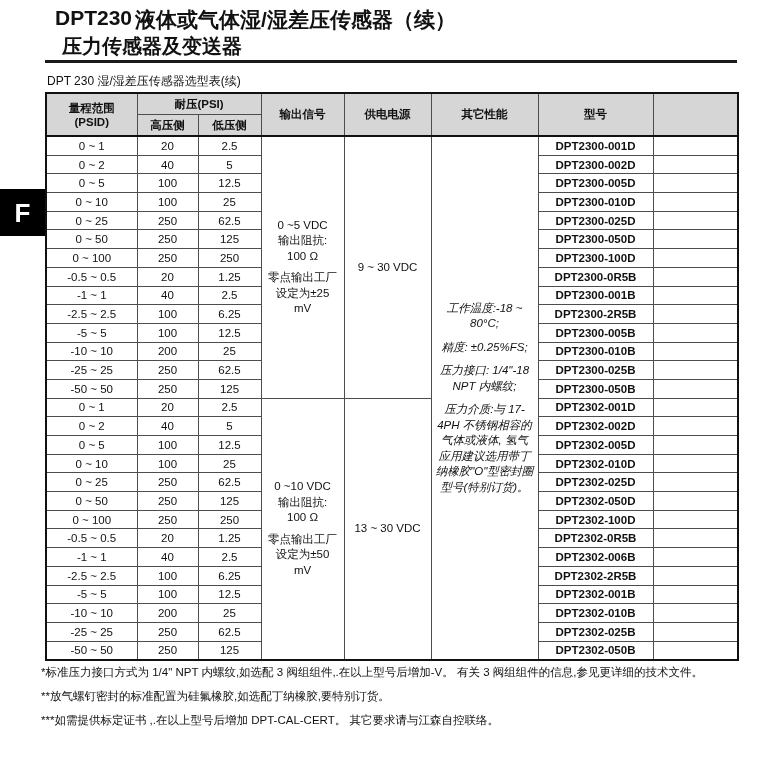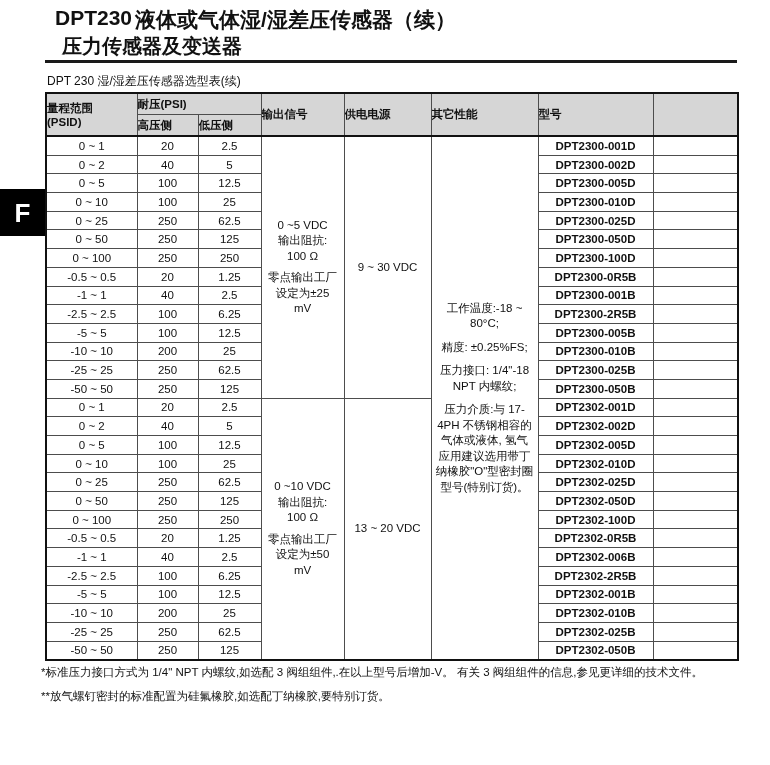--- a/index.html
+++ b/index.html
@@ -22,33 +22,33 @@
   .sel-table{
     position:absolute;left:45px;top:92px;width:692px;
     border-collapse:collapse;table-layout:fixed;
     font-size:11.5px;border:2px solid #111;
   }
   .sel-table th,.sel-table td{
     border:1px solid #4d4d4d;padding:0;overflow:hidden;
   }
   .sel-table thead th{
     background:#d6d6d6;font-weight:bold;height:20px;
-    text-align:left;vertical-align:middle;font-size:11.5px;
+    text-align:center;vertical-align:middle;font-size:11.5px;
   }
   .sel-table tbody tr:first-child td{border-top:2px solid #111;}
   .sel-table tbody td{height:17.7px;text-align:center;vertical-align:middle;background:#fff;}
   td.c-model{font-weight:bold;}
   td.c-output,td.c-power{
     text-align:left;vertical-align:middle;padding:8px 4px;line-height:1.35;
   }
   td.c-output p{margin:6px 0;white-space:pre-line;}
   td.c-other{
     text-align:justify;vertical-align:middle;padding:2px 4px;line-height:1.35;
   }
-  td.c-other p{margin:8px 0;}
+  td.c-other p{margin:8px 0;font-style:italic;}
   .footnotes{position:absolute;left:41px;top:660px;width:715px;}
   .footnotes div{font-size:11.5px;line-height:24px;white-space:nowrap;}
 </style>
 </head>
 <body>
 
 <div class="title-line">
   <span class="title-model">DPT230</span>
   <span class="title-rest">液体或气体湿/湿差压传感器（续）</span>
 </div>
@@ -211,21 +211,21 @@
         <td class="c-num">20</td>
         <td class="c-num">2.5</td>
         <td class="c-output" rowspan="14">
           <p>0 ~10 VDC
 输出阻抗:
 100  Ω</p>
           <p>零点输出工厂
 设定为±50
 mV</p>
         </td>
-        <td class="c-power" rowspan="14">13 ~ 20 VDC</td>
+        <td class="c-power" rowspan="14">13 ~ 30 VDC</td>
         <td class="c-model">DPT2302-001D</td>
         <td class="c-empty"></td>
       </tr>
       <tr>
         <td class="c-range">0 ~ 2</td>
         <td class="c-num">40</td>
         <td class="c-num">5</td>
         <td class="c-model">DPT2302-002D</td>
         <td class="c-empty"></td>
       </tr>
@@ -312,13 +312,14 @@
         <td class="c-num">125</td>
         <td class="c-model">DPT2302-050B</td>
         <td class="c-empty"></td>
       </tr>
     </tbody>
 </table>
 
 <div class="footnotes">
   <div>*标准压力接口方式为 1/4" NPT 内螺纹,如选配 3 阀组组件,.在以上型号后增加-V。 有关 3 阀组组件的信息,参见更详细的技术文件。</div>
   <div>**放气螺钉密封的标准配置为硅氟橡胶,如选配丁纳橡胶,要特别订货。</div>
+  <div>***如需提供标定证书 ,.在以上型号后增加 DPT-CAL-CERT。 其它要求请与江森自控联络。</div>
 </div>
 
 </body></html>

